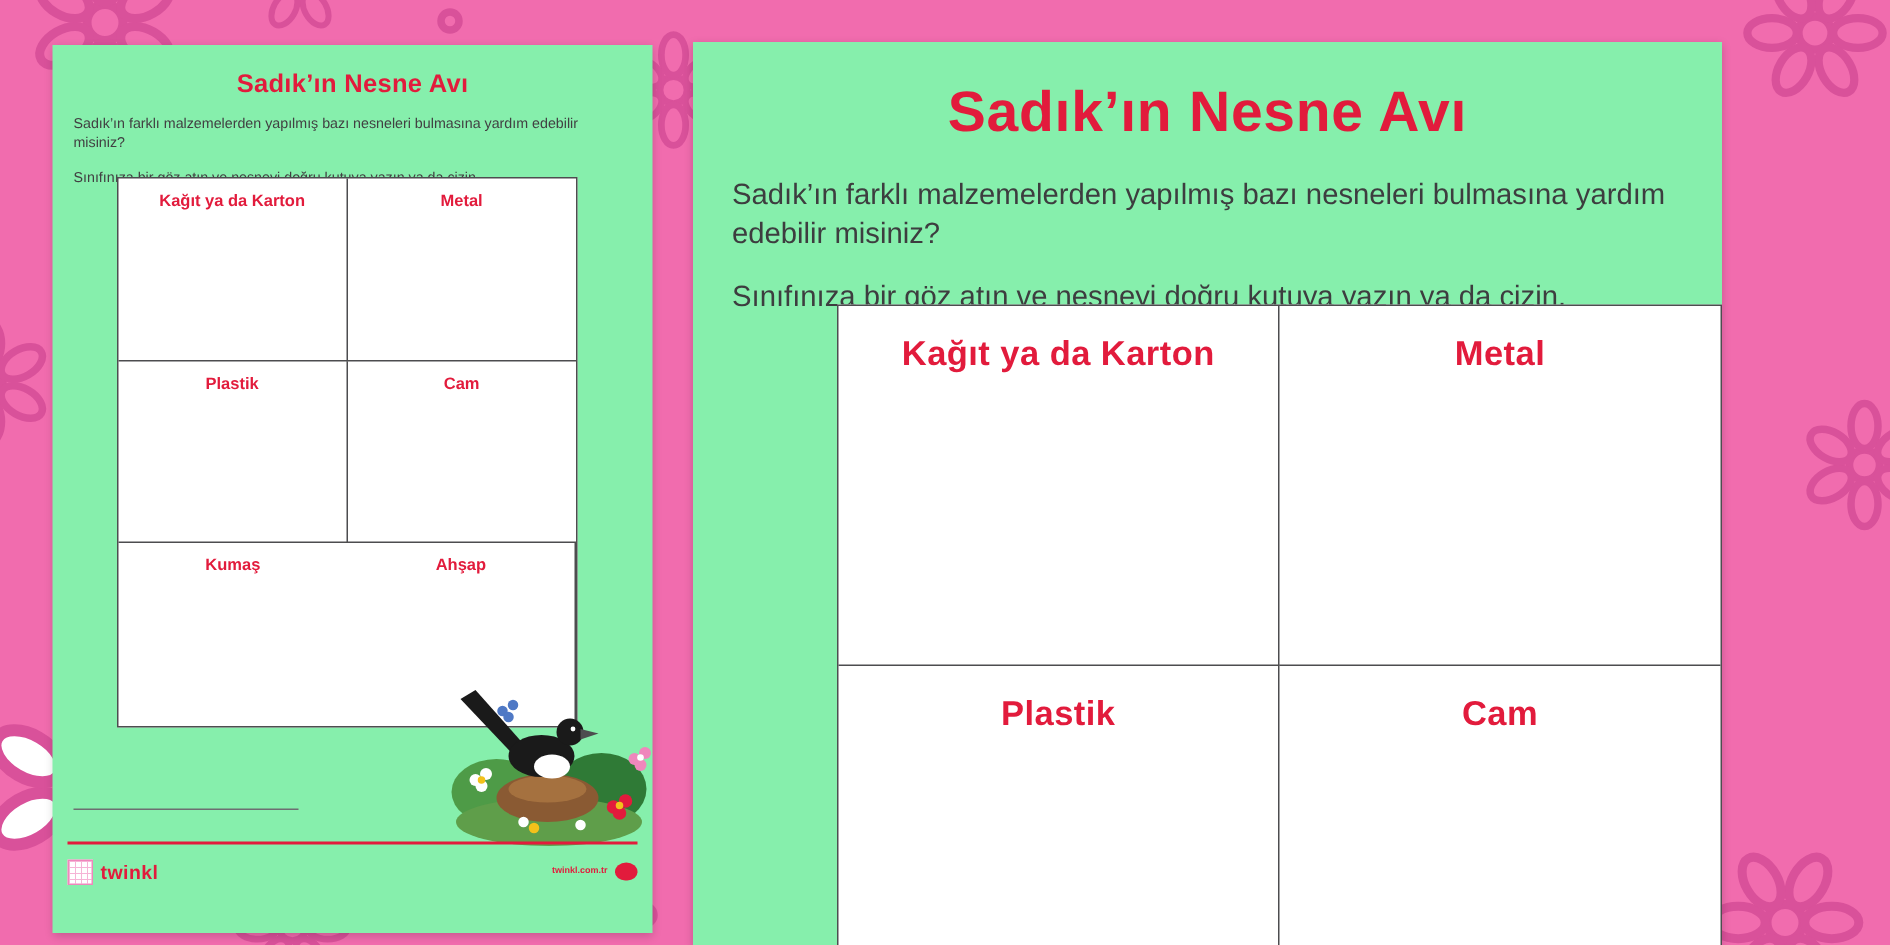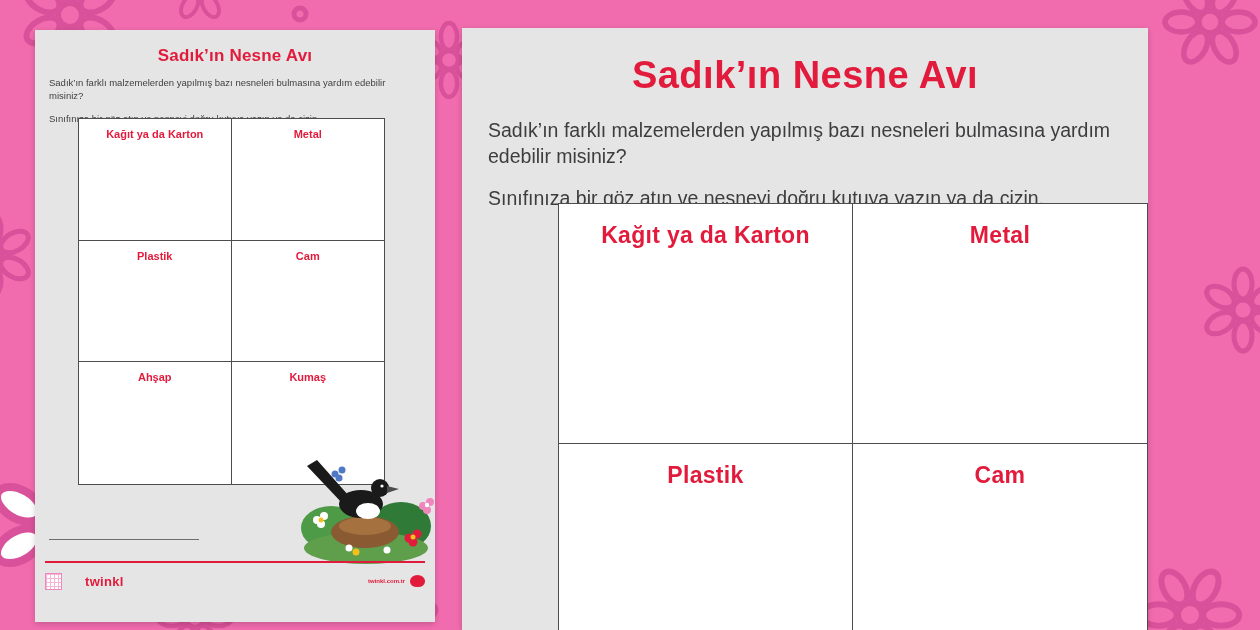--- a/index.html
+++ b/index.html
@@ -5,42 +5,42 @@
   html,body{margin:0;padding:0;}
   body{
     width:1260px;height:630px;overflow:hidden;position:relative;
     background:#f16cae;
     font-family:"Liberation Sans", sans-serif;
   }
   .pattern-svg{position:absolute;inset:0;z-index:0;}
   .fp{fill:none;stroke:#d9519a;stroke-width:5;}
   .fp-white{fill:#ffffff;stroke:#d9519a;stroke-width:5;}
 
-  .page{position:absolute;background:#e5e5e5;z-index:1;box-shadow:0 2px 6px rgba(0,0,0,0.18);}
+  .page{position:absolute;background:#86efac;z-index:1;box-shadow:0 2px 6px rgba(0,0,0,0.18);}
   .page-left{left:35px;top:30px;width:400px;height:592px;overflow:hidden;}
   .page-right{left:462px;top:28px;width:686px;height:602px;overflow:hidden;}
 
   
   .pl-title{margin-top:16px;text-align:center;color:#e21b3c;font-size:17px;font-weight:bold;letter-spacing:.2px;}
   .pl-intro{margin:10px 14px 0 14px;font-size:9.5px;line-height:1.4;color:#414042;}
   .pl-intro2{margin-top:9px;}
   .grid-left{
     position:absolute;left:43px;top:88px;width:305px;height:365px;
     display:grid;grid-template-columns:1fr 1fr;grid-template-rows:repeat(3,1fr);
     border:1px solid #4d4d4f;background:#fff;
   }
   .grid-left .cell{border-right:1px solid #4d4d4f;border-bottom:1px solid #4d4d4f;}
   .grid-left .cell.no-r{border-right:none;}
   .grid-left .cell.no-b{border-bottom:none;}
   .grid-left .cell-label{margin-top:9px;text-align:center;color:#e21b3c;font-weight:bold;font-size:11px;}
   .pl-question{position:absolute;left:14px;top:458px;width:232px;font-size:9.5px;line-height:1.5;color:#414042;}
   .answer-line{position:absolute;left:14px;top:508px;width:150px;border-bottom:1px solid #6d6e71;height:1px;}
   .footer-rule{position:absolute;left:10px;right:10px;top:531px;height:2px;background:#e21b3c;}
   .footer-row{position:absolute;left:10px;right:10px;top:538px;height:26px;display:flex;justify-content:space-between;align-items:center;}
-  .footer-brandgroup{display:flex;align-items:center;gap:23px;}
+  .footer-brandgroup{display:flex;align-items:center;gap:5px;}
   .qr{width:15px;height:15px;border:1px solid #ef87bc;background:
       linear-gradient(90deg,#f6b4d6 1px,transparent 1px),
       linear-gradient(#f6b4d6 1px,transparent 1px);
       background-size:4px 4px;background-color:#fff;}
   .twinkl-word{color:#e21b3c;font-weight:bold;font-size:13px;letter-spacing:.3px;}
   .footer-right{display:flex;align-items:center;gap:5px;}
   .footer-url{color:#e21b3c;font-size:6px;font-weight:bold;}
   .logo-badge{width:15px;height:12px;background:#e21b3c;border-radius:55% 55% 50% 50%;}
   .magpie{position:absolute;right:-4px;bottom:56px;width:148px;height:158px;}
 
@@ -157,25 +157,25 @@
     </div>
     <div class="cell no-r">
       <div class="cell-label">Metal</div>
     </div>
     <div class="cell">
       <div class="cell-label">Plastik</div>
     </div>
     <div class="cell no-r">
       <div class="cell-label">Cam</div>
     </div>
+    <div class="cell no-r no-b">
+      <div class="cell-label">Kumaş</div>
+    </div>
     <div class="cell no-b">
       <div class="cell-label">Ahşap</div>
-    </div>
-    <div class="cell no-r no-b">
-      <div class="cell-label">Kumaş</div>
     </div>
   </div>
 
   <div class="answer-line"></div>
 
   <svg class="magpie" viewBox="0 0 148 158">
     <ellipse cx="40" cy="120" rx="30" ry="22" fill="#4e9b47"></ellipse>
     <ellipse cx="110" cy="118" rx="30" ry="24" fill="#2f7a36"></ellipse>
     <ellipse cx="75" cy="140" rx="62" ry="16" fill="#5f9e4a"></ellipse>
     <ellipse cx="74" cy="124" rx="34" ry="16" fill="#8a5a33"></ellipse>

